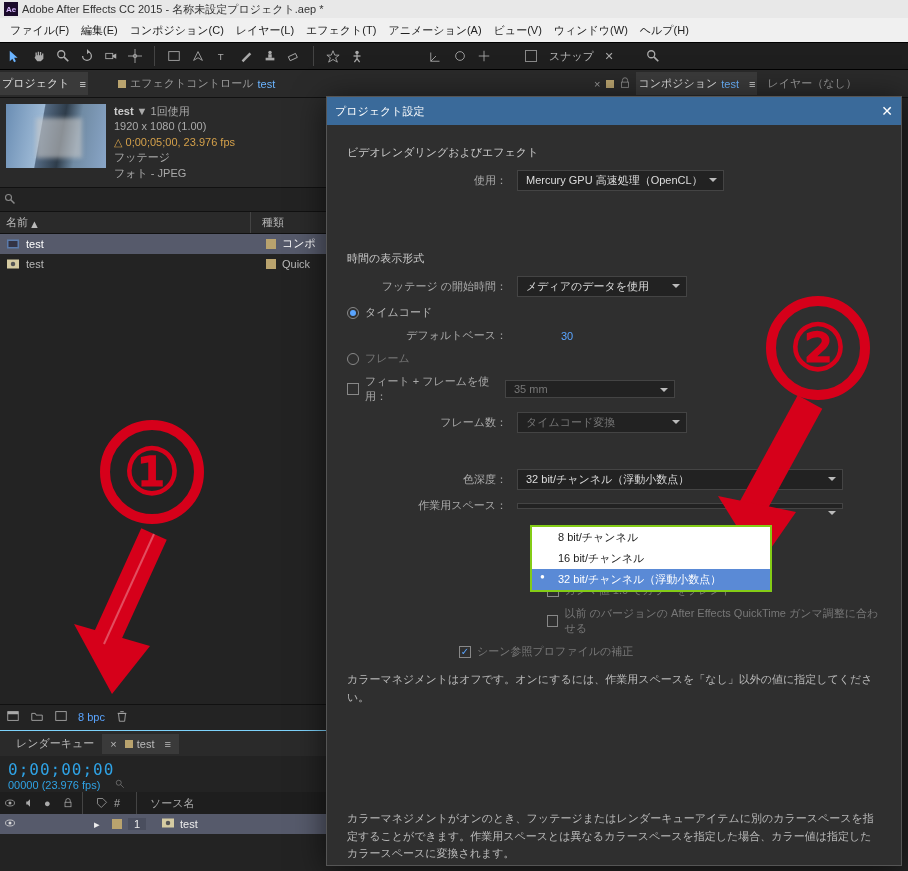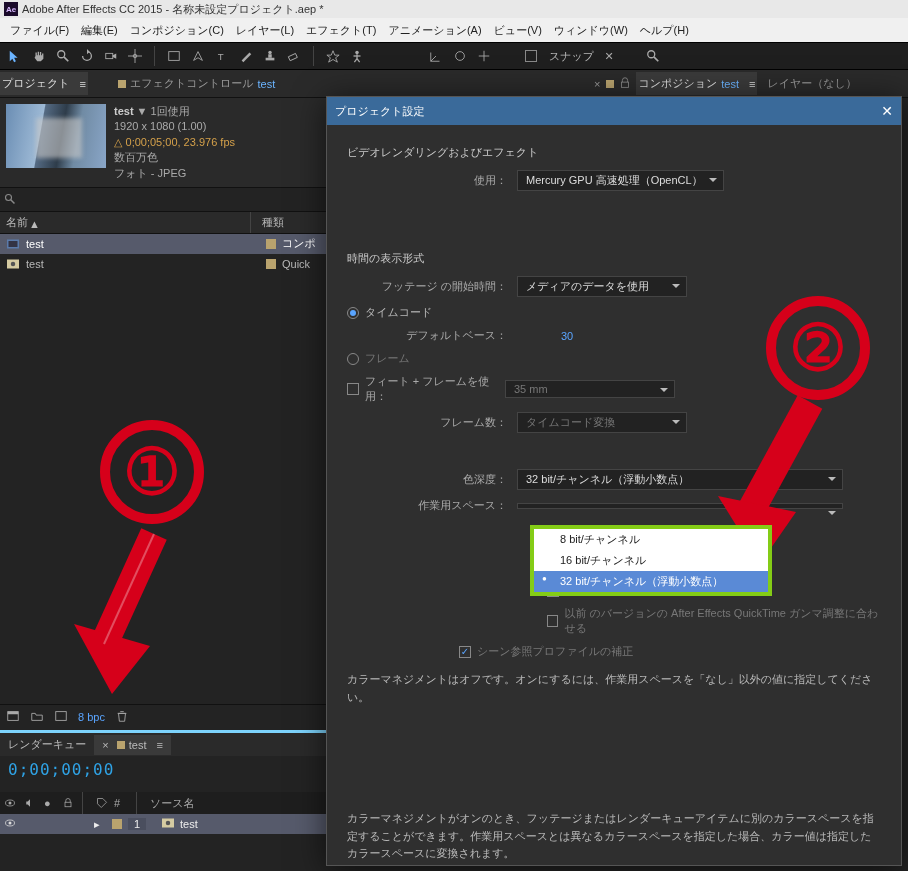--- a/index.html
+++ b/index.html
@@ -50,21 +50,21 @@
 .proj-row.sel { background: #565a6b; color: #fff; }
 .proj-row .ico { width: 14px; height: 10px; display: inline-flex; align-items: center; justify-content: center; }
 .comp-swatch { width: 10px; height: 10px; background: #b9a36e; }
 .qt-swatch { width: 10px; height: 10px; background: #b9a36e; }
 
 
 .proj-bottom { position: absolute; left: 0; top: 704px; width: 330px; height: 24px; border-top: 1px solid #111; display: flex; align-items: center; padding-left: 6px; gap: 10px; background: #232323; }
 .proj-bottom .bpc { color: #5aa5ff; }
 
 
-.timeline-tabs { position: absolute; left: 0; top: 730px; width: 330px; height: 26px; background: #2a2a2a; display: flex; align-items: center; border-top: 3px solid #7dd3fc; }
+.timeline-tabs { position: absolute; left: 0; top: 730px; width: 330px; height: 26px; background: #2a2a2a; display: flex; align-items: center; border-top: 1px solid #7dd3fc; padding-left: 8px; }
 .ttab { padding: 4px 8px; color: #bbb; display: flex; align-items: center; gap: 4px; }
 .ttab.act { background: #3a3a3a; }
 
 
 .tc-row { position: absolute; left: 0; top: 758px; width: 330px; height: 34px; background: #232323; padding: 2px 8px; }
 .tc-row .tc { color: #2fa3e6; font-size: 16px; font-family: monospace; letter-spacing: 1px; }
 .tc-row .sub { color: #2fa3e6; font-size: 9px; }
 
 
 .layer-head { position: absolute; left: 0; top: 792px; width: 330px; height: 22px; background: #1e1e1e; display: flex; align-items: center; padding-left: 4px; gap: 6px; color: #aaa; }
@@ -87,21 +87,21 @@
 .dropdown::after { content: ''; position: absolute; right: 6px; top: 7px; border: 4px solid transparent; border-top-color: #bbb; }
 .radio { width: 12px; height: 12px; border: 1px solid #888; border-radius: 50%; margin-right: 6px; display: inline-flex; align-items: center; justify-content: center; }
 .radio.on::after { content: ''; width: 6px; height: 6px; background: #5aa5ff; border-radius: 50%; }
 .cb { width: 12px; height: 12px; border: 1px solid #888; margin-right: 6px; display: inline-flex; align-items: center; justify-content: center; }
 .cb.on::after { content: '✓'; color: #5aa5ff; font-size: 10px; line-height: 1; }
 .dim { color: #777; }
 .link { color: #5aa5ff; margin-left: 44px; }
 .dlg-para { margin: 12px 0; line-height: 1.6; }
 
 
-.dd-popup { position: absolute; left: 530px; top: 525px; width: 242px; background: #fff; border: 4px solid #84cc16; z-index: 50; color: #222; }
+.dd-popup { position: absolute; left: 530px; top: 525px; width: 242px; background: #fff; border: 2px solid #84cc16; z-index: 50; color: #222; }
 .dd-item { padding: 3px 8px 3px 26px; }
 .dd-item.sel { background: #5a8ad6; color: #fff; position: relative; }
 .dd-item.sel::before { content: '●'; position: absolute; left: 8px; font-size: 8px; }
 
 
 .callout { position: absolute; z-index: 60; }
 .circle-num { width: 104px; height: 104px; border: 10px solid #d6001a; border-radius: 50%; display: flex; align-items: center; justify-content: center; color: #d6001a; font-size: 64px; font-weight: bold; font-family: serif; }
 .arrow-svg { position: absolute; }
 
 
@@ -272,21 +272,21 @@
     <span>レイヤー（なし）</span>
   </span>
 </div>
 
 <div class="footage-info" style="width:360px">
   <div class="thumb"></div>
   <div class="info-text">
     <div><span class="name">test</span><span> ▼ 1回使用</span></div>
     <div>1920 x 1080 (1.00)</div>
     <div class="fps">△ 0;00;05;00, 23.976 fps</div>
-    <div>数百万色</div>
+    <div>フッテージ</div>
     <div>フォト - JPEG</div>
   </div>
 </div>
 
 <div class="search-row" style="width:326px">
   <svg viewBox="0 0 16 16">
       <circle cx="6" cy="6" r="4" fill="none" stroke="#888" stroke-width="1.5"></circle>
       <line x1="9" y1="9" x2="14" y2="14" stroke="#888" stroke-width="2"></line>
     </svg>
 </div>
@@ -349,20 +349,27 @@
   <span class="ttab act">
     <span style="margin-right:4px">×</span>
     <span style="width:8px;height:8px;background:#b9a36e;display:inline-block"></span>
     <span>test</span>
     <span style="margin-left:6px">≡</span>
   </span>
 </div>
 
 <div class="tc-row">
   <div class="tc">0;00;00;00</div>
+  <div class="sub">
+    <span>00000 (23.976 fps)</span>
+    <span style="margin-left:12px"><svg style="width:10px;height:10px" viewBox="0 0 16 16">
+          <circle cx="6" cy="6" r="4" fill="none" stroke="#888"></circle>
+          <line x1="9" y1="9" x2="14" y2="14" stroke="#888"></line>
+        </svg></span>
+  </div>
 </div>
 
 <div class="layer-head">
   <span class="cell" style="width:14px">
       <svg class="ico-svg" viewBox="0 0 16 16">
         <ellipse cx="8" cy="8" rx="6" ry="4" fill="none" stroke="#aaa"></ellipse>
         <circle cx="8" cy="8" r="2" fill="#aaa"></circle>
       </svg>
     </span>
   <span class="cell" style="width:14px">

